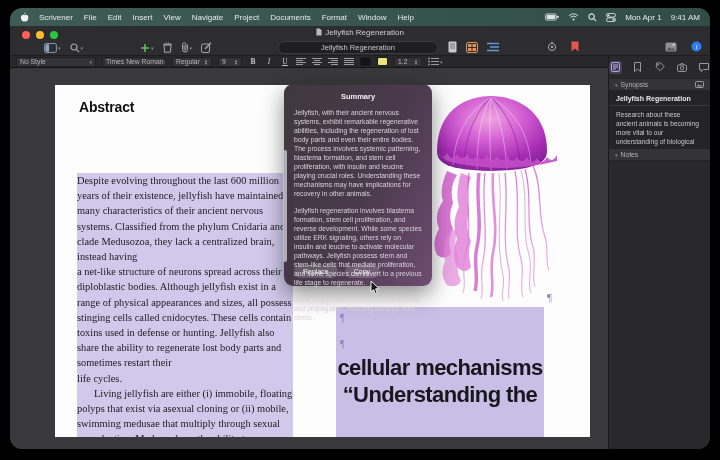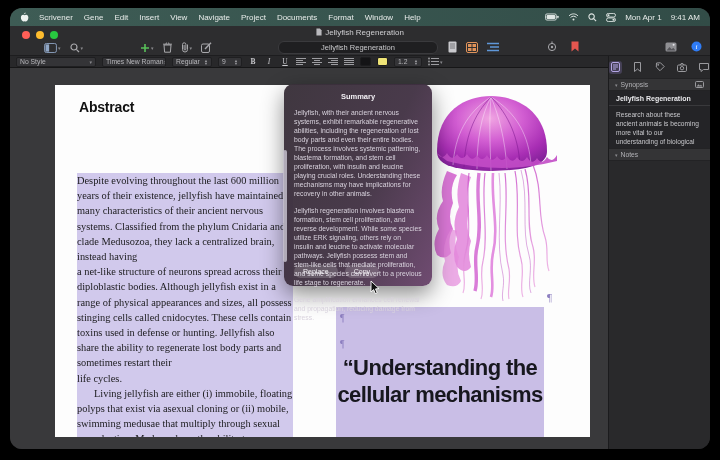--- a/index.html
+++ b/index.html
@@ -122,21 +122,21 @@
 
 <div class="desktop">
 
   <div class="menubar">
     <span class="apple">
       <svg width="9" height="10" viewBox="0 0 10 11">
           <path fill="#eef2f0" d="M6.8 3.1c-.7 0-1.2.35-1.6.35s-1-.33-1.6-.33C2.1 3.12 1 4.4 1 6.1c0 2 1.5 4.4 2.7 4.4.5 0 .85-.32 1.5-.32s.95.32 1.5.32c1.2 0 2.6-2.4 2.6-4.4 0-1.7-1.1-3-2.5-3zM6.2.4c-.8.1-1.6.9-1.5 1.9.9.1 1.6-.8 1.5-1.9z"></path>
         </svg>
     </span>
     <span class="mitem app">Scrivener</span>
-    <span class="mitem">Gene</span>
+    <span class="mitem">File</span>
     <span class="mitem">Edit</span>
     <span class="mitem">Insert</span>
     <span class="mitem">View</span>
     <span class="mitem">Navigate</span>
     <span class="mitem">Project</span>
     <span class="mitem">Documents</span>
     <span class="mitem">Format</span>
     <span class="mitem">Window</span>
     <span class="mitem">Help</span>
     <span class="mspacer"></span>
@@ -429,22 +429,22 @@
           </g>
         </svg>
       </div>
 
       <span class="pilcrow after-img">¶</span>
 
       <div class="quoteblock">
         <span class="pilcrow pil1">¶</span>
         <span class="pilcrow pil2">¶</span>
         <div class="quotetext">
+          <div>cellular mechanisms</div>
           <div>“Understanding the</div>
-          <div>cellular mechanisms</div>
         </div>
       </div>
     </div>
   </div>
 
   <div class="popup">
     <div class="scrollind"></div>
     <div class="ptitle">Summary</div>
     <div class="ppara">Jellyfish, with their ancient nervous systems, exhibit remarkable regenerative abilities, including the regeneration of lost body parts and even their entire bodies. The process involves systemic patterning, blastema formation, and stem cell proliferation, with insulin and leucine playing crucial roles. Understanding these mechanisms may have implications for recovery in other animals.</div>
     <div class="ppara">Jellyfish regeneration involves blastema formation, stem cell proliferation, and reverse development. While some species utilize ERK signaling, others rely on insulin and leucine to activate molecular pathways. Jellyfish possess stem and stem-like cells that mediate proliferation, and some species can revert to a previous life stage to regenerate.</div>

